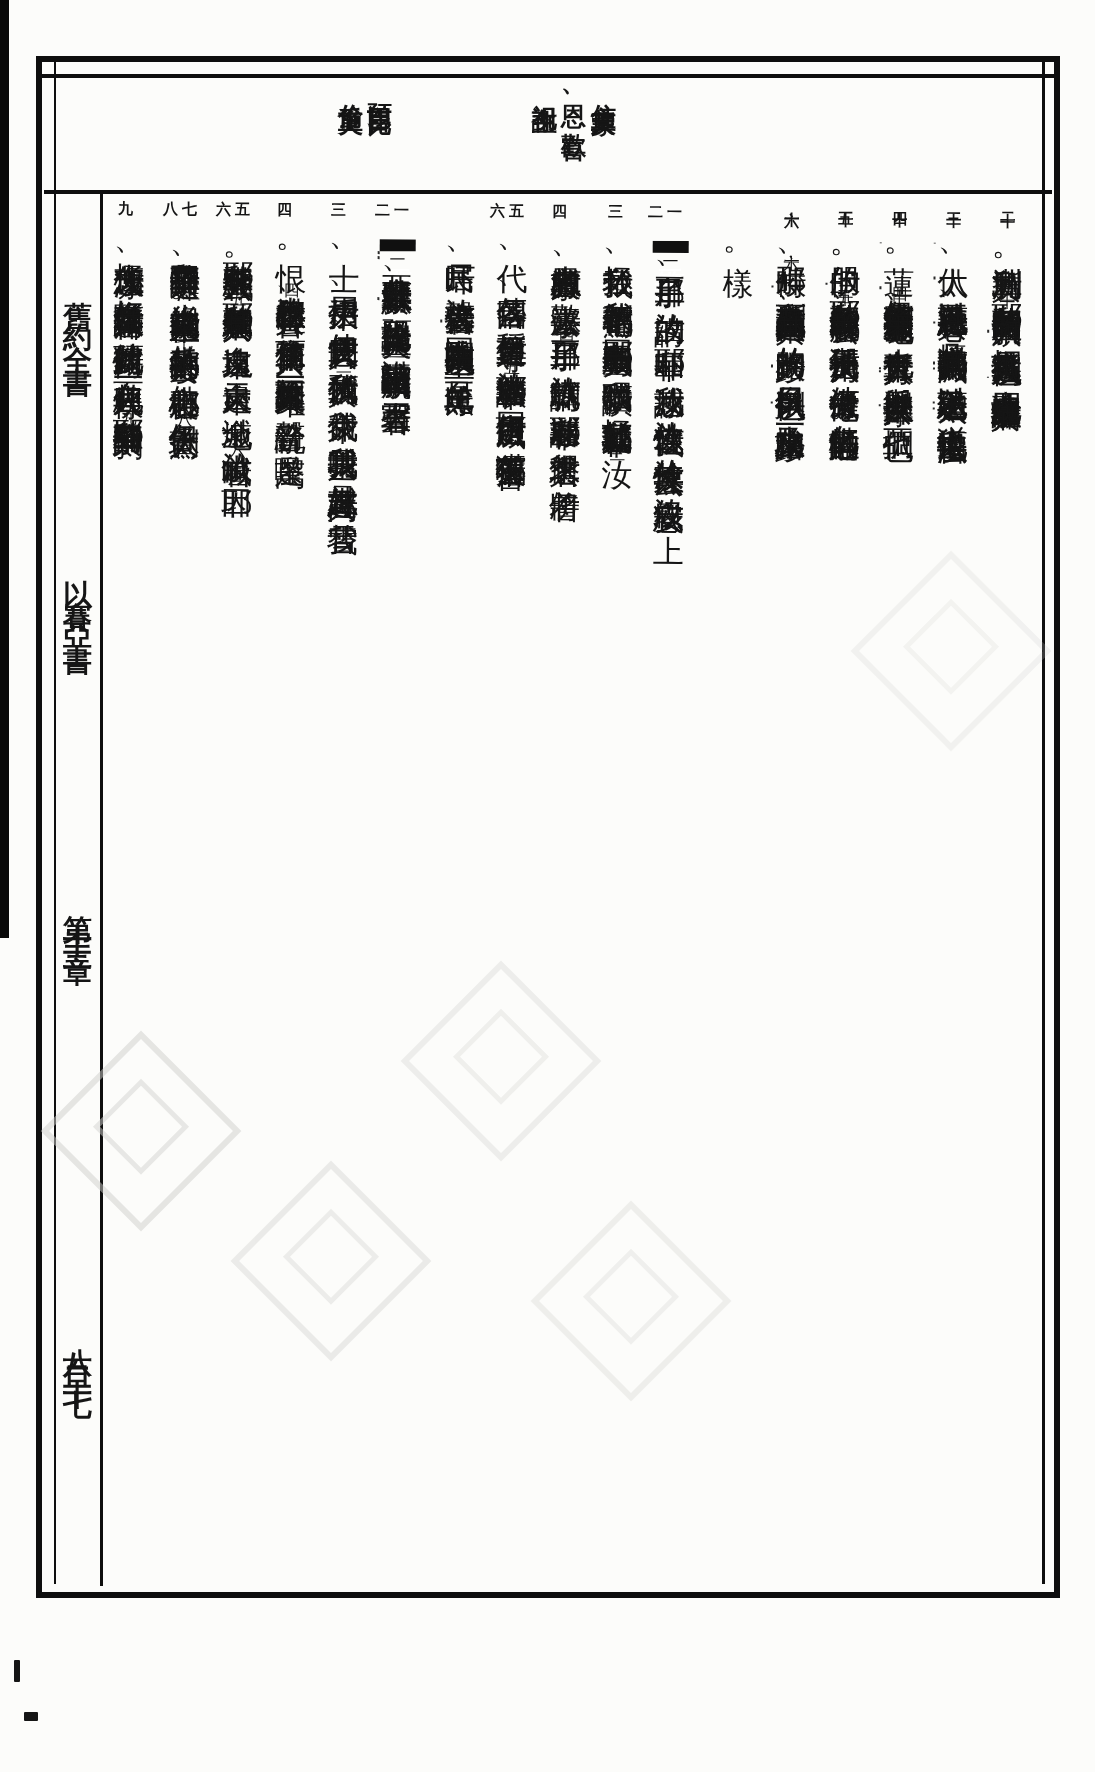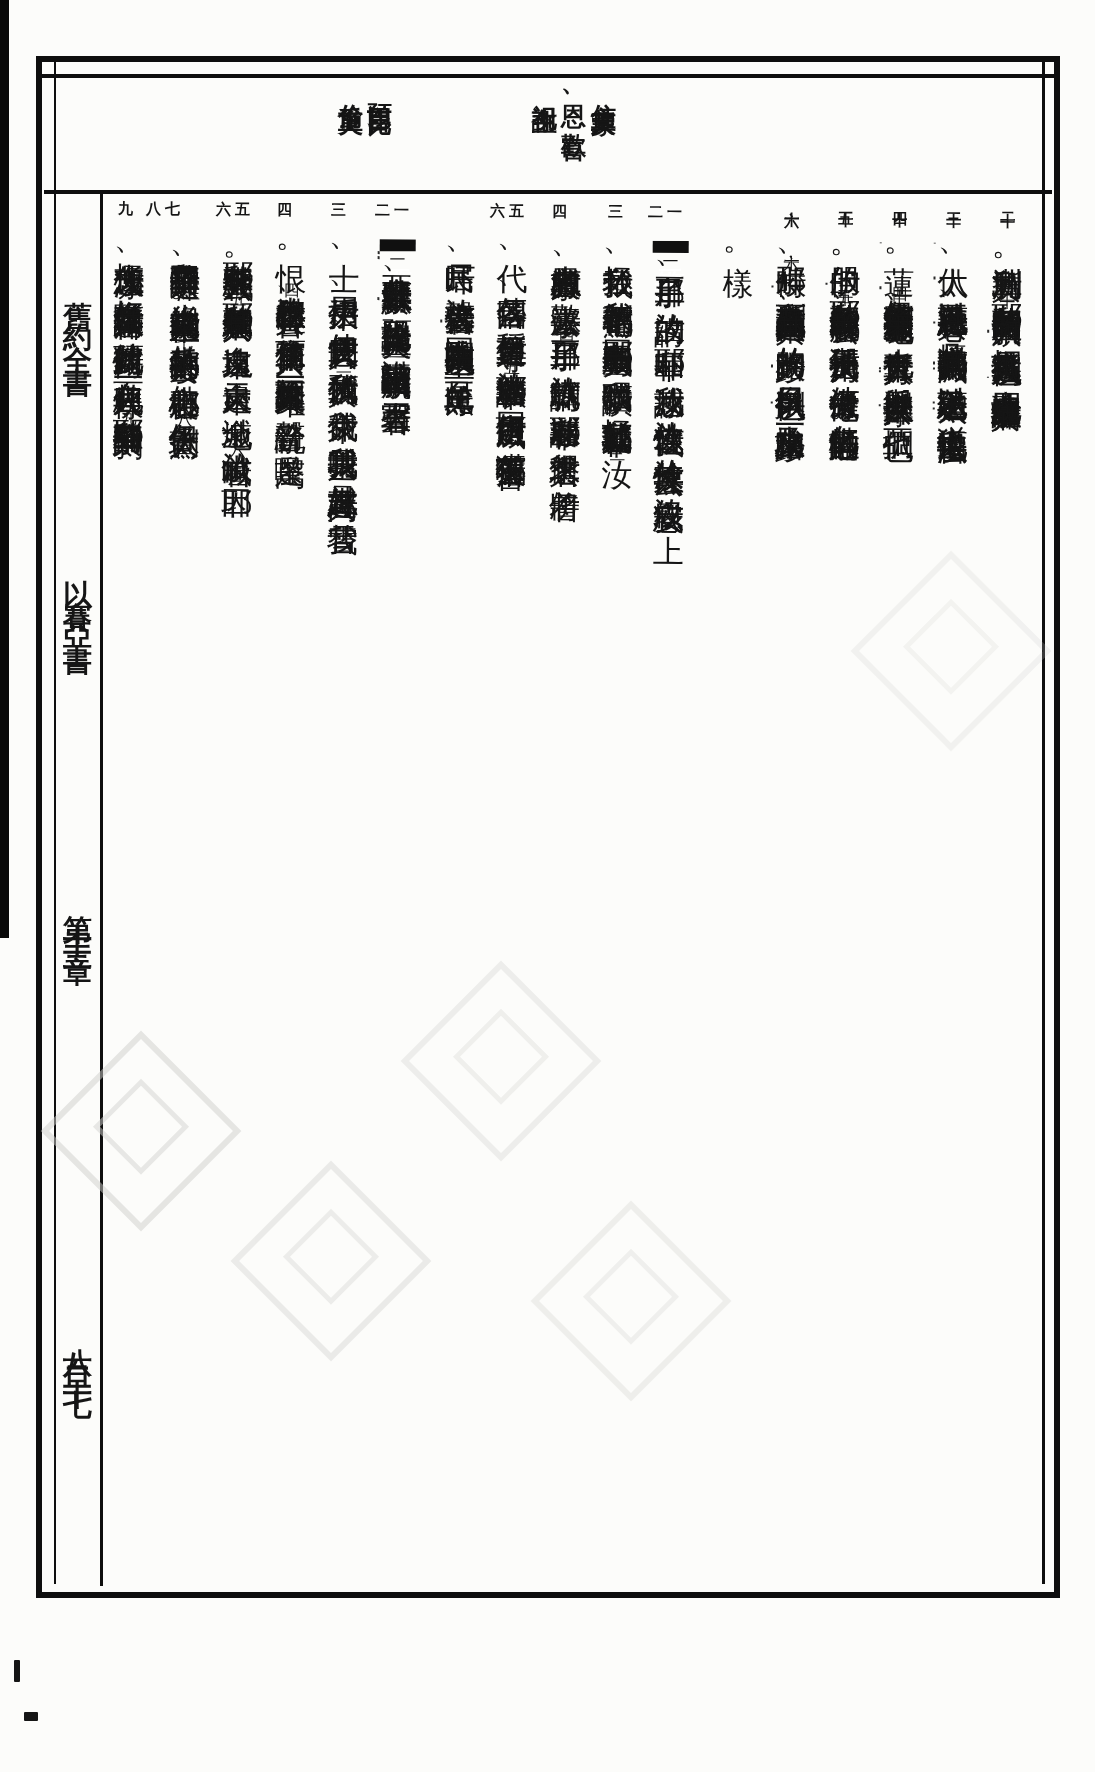--- a/index.html
+++ b/index.html
@@ -84,21 +84,21 @@
     <div class="vlab" style="left:838px;">十五</div>
     <div class="vlab" style="left:784px;">十六</div>
     <div class="hlab" style="left:648px;">二一</div>
     <div class="hlab" style="left:608px;">三</div>
     <div class="hlab" style="left:552px;">四</div>
     <div class="hlab" style="left:490px;">六五</div>
     <div class="hlab" style="left:375px;">二一</div>
     <div class="hlab" style="left:331px;">三</div>
     <div class="hlab" style="left:277px;">四</div>
     <div class="hlab" style="left:216px;">六五</div>
-    <div class="hlab" style="left:146px;">八七</div>
+    <div class="hlab" style="left:163px;">八七</div>
     <div class="hlab" style="left:118px;">九</div>
 
     <div class="col" style="left:985px;"><span>洲島所剩其。</span><span class="seg-vn">十二</span><span>耶和華的的向列國竪喇大旗、招集者見逐其</span><span class="seg-pn">以色列</span><span>仈、由遍地四處聚集者離散其</span><span class="seg-pn">猶</span></div>
     <div class="col" style="left:931px;"><span class="seg-pn">太</span><span>仈、</span><span class="seg-pn">以法蓮</span><span>毛再存妒忌其心、凡擾害</span><span class="seg-pn">猶太</span><span>其都的的見滅、</span><span class="seg-pn">以法蓮</span><span>毛妒忌</span><span class="seg-pn">猶太</span><span>、</span><span class="seg-pn">猶太</span><span>也毛擾害</span><span class="seg-pn">以法</span></div>
     <div class="col" style="left:877px;"><span class="seg-pn">蓮</span><span>。</span><span class="seg-vn">十四</span><span>伊各仈剝趕緊臂去西方拍</span><span class="seg-pn">非利士</span><span>地界、也齊去奪東方其仈、舉手挾掣</span><span class="seg-pn">以東</span><span>共</span><span class="seg-pn">摩押</span><span>、</span><span class="seg-pn">亞捫</span><span>仈也</span></div>
     <div class="col" style="left:823px;"><span>的服伊。</span><span class="seg-vn">十五</span><span>耶和華的的使</span><span class="seg-pn">埃及</span><span>海胶都乾去、舉手使狂風拍大河、使者河分做七條、乞仈桶鞋雔踄的過。</span></div>
     <div class="col" style="left:769px;"><span class="seg-vn">十六</span><span>那時候、主所剩其百姓就是由</span><span class="seg-pn">亞述</span><span>轉來其、的的的務大路踄、像早日</span><span class="seg-pn">以色列</span><span>仈、由</span><span class="seg-pn">埃及</span><span>上來務路踄一</span></div>
     <div class="col" style="left:716px;"><span>樣。</span></div>
     <div class="col" style="left:648px;"><span class="seg-box">第十二章</span><span class="seg-vn">一</span><span>至那日子、汝的的講、耶和華吓、我感謝汝、汝仈曾使性我、伶汝其使性煞去、汝仅安慰我。</span><span class="seg-vn">二</span><span>上</span></div>
     <div class="col" style="left:596px;"><span>帝拯救我、我剝藉伊都毛驚、因主耶和華賜我力量、我唱歌頌讚伊、拯救我其就是耶和華。</span><span class="seg-vn">三</span><span>汝</span></div>

